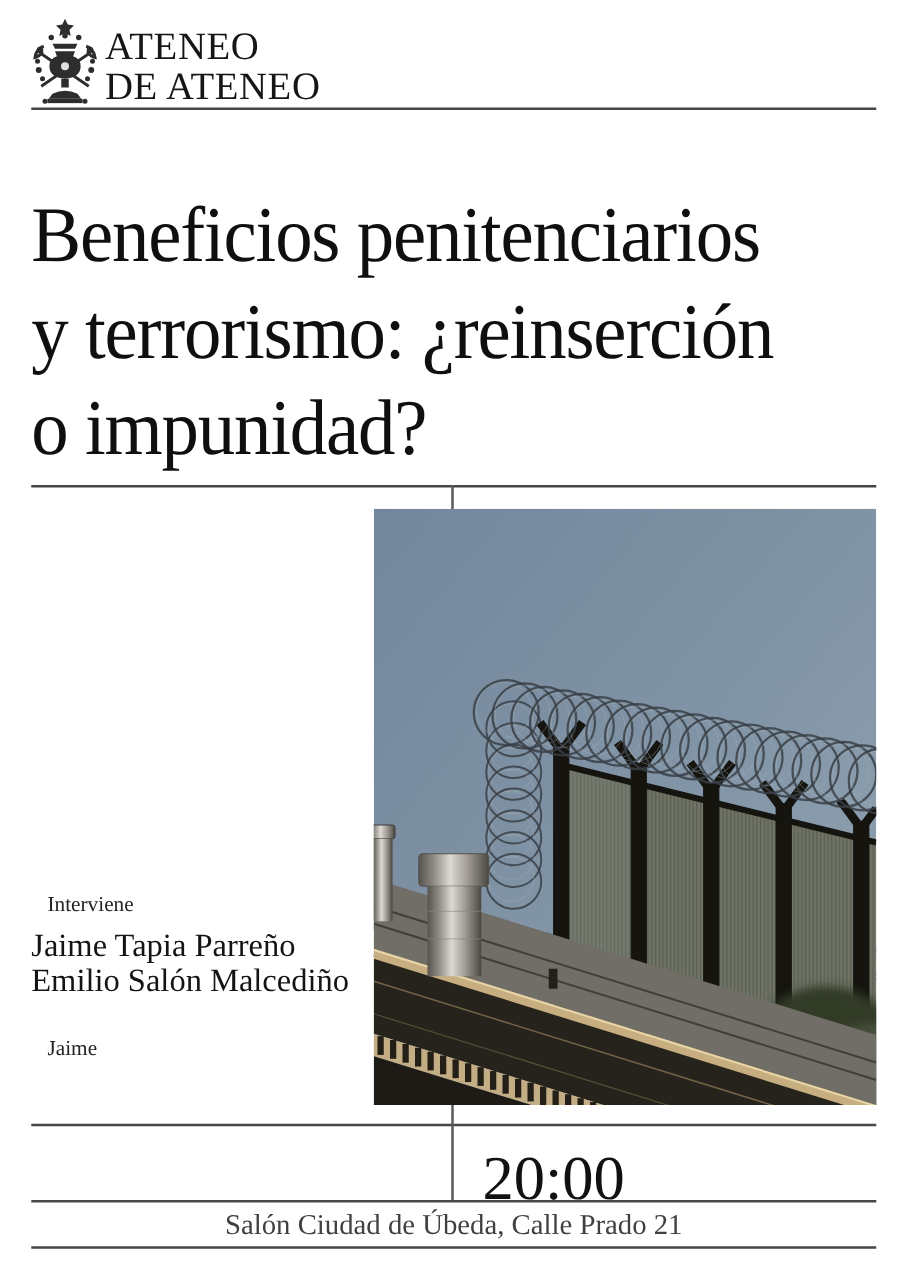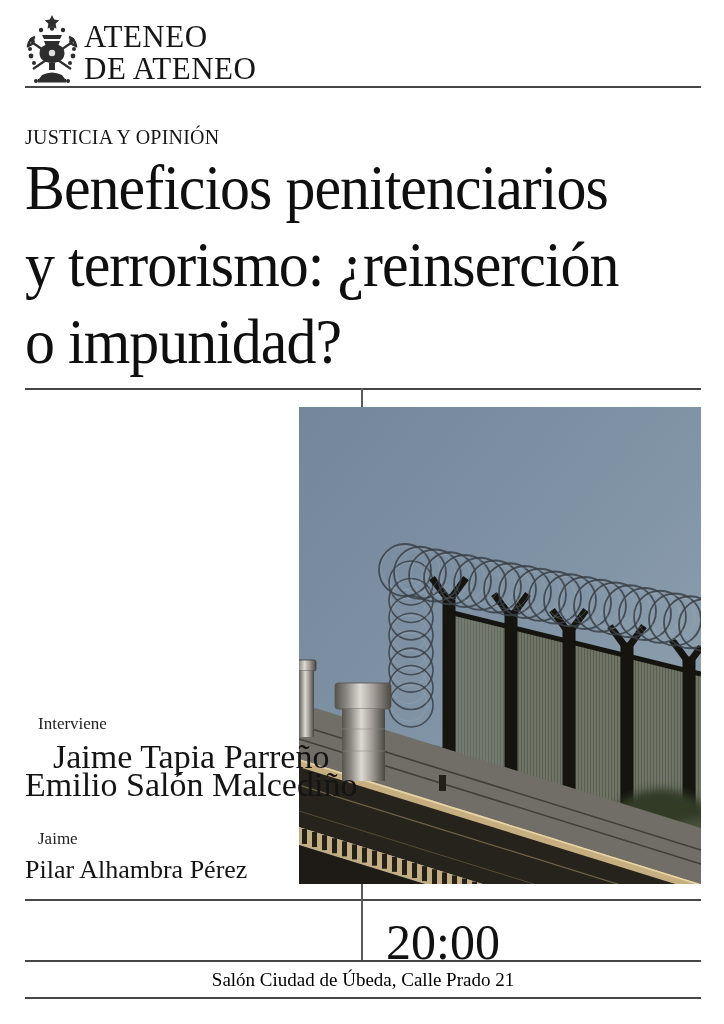--- a/index.html
+++ b/index.html
@@ -16,30 +16,30 @@
   .organizers{left:25px;top:97px;width:690px;font-size:20px;line-height:27px;letter-spacing:.2px;color:#171717;white-space:nowrap;}
   .title{left:25px;top:150px;width:700px;font-size:63px;line-height:77px;letter-spacing:-1px;color:#0f0f0f;
          transform:scaleX(.95);transform-origin:0 0;white-space:nowrap;}
   .rule-title{top:388px;}
   .tick-top{left:361px;top:388px;width:2px;height:20px;background:#5a5a5a;}
   
   .photo{left:299px;top:407px;width:402px;height:477px;display:block;}
   
   .smalllabel{left:38px;font-size:17px;color:#222;}
   .lbl-interviene{top:714px;}
-  .names{left:25px;top:743px;font-size:34px;line-height:27.5px;color:#141414;white-space:nowrap;text-align:center;}
+  .names{left:25px;top:743px;font-size:26px;line-height:27.5px;color:#141414;white-space:nowrap;}
   .lbl-modera{top:829px;}
   .moderator{left:25px;top:856px;font-size:26px;line-height:28px;color:#141414;white-space:nowrap;}
   
   .rule-date-top{top:899px;}
   .divider{left:361px;top:884px;width:2px;height:77px;background:#5a5a5a;}
   .date{left:25px;top:901px;font-size:50px;line-height:52px;color:#111;}
   .time{left:386px;top:916px;font-size:50px;line-height:52px;color:#111;}
   .rule-date-bottom{top:960px;}
-  .venue{left:25px;top:969px;width:676px;text-align:center;font-size:19px;line-height:21px;color:#000000;}
+  .venue{left:25px;top:969px;width:676px;text-align:center;font-size:23px;line-height:21px;color:#404040;}
   .rule-footer{top:997px;}
 </style>
 </head>
 <body>
 
 <div class="poster">
 
   <svg class="abs emblem" viewBox="0 0 54 72">
     <g fill="#2d2d2d" stroke="#2d2d2d">
       <path d="M27 2 l2.2 4.6 5 .7 -3.6 3.5 .9 5 -4.5 -2.4 -4.5 2.4 .9 -5 -3.6 -3.5 5 -.7 Z" stroke="none"></path>
@@ -70,21 +70,20 @@
 
   <div class="abs brandname">
     <span>ATENEO</span><br>
     <span>DE ATENEO</span>
   </div>
 
   <div class="rule rule-logo"></div>
 
   <div class="abs organizers">
     <br>
-    <span>JUSTICIA Y OPINIÓN</span>
   </div>
 
   <div class="abs title">
     <span>Beneficios penitenciarios</span><br>
     <span>y terrorismo: ¿reinserción</span><br>
     <span>o impunidad?</span>
   </div>
 
   <div class="rule rule-title"></div>
   <div class="abs tick-top"></div>
@@ -280,21 +279,20 @@
       <path d="M43 322 h43 M43 344 h43" stroke="#8a8680" stroke-width="1" opacity=".5"></path>
     </g>
   </svg>
 
   <div class="abs smalllabel lbl-interviene">Interviene</div>
   <div class="abs names">
     <span>Jaime Tapia Parreño</span><br>
     <span>Emilio Salón Malcediño</span>
   </div>
   <div class="abs smalllabel lbl-modera">Jaime</div>
-  <div class="abs moderator">Pilar Alhambra Pérez</div>
 
   <div class="rule rule-date-top"></div>
   <div class="abs divider"></div>
   <div class="abs time">20:00</div>
   <div class="rule rule-date-bottom"></div>
   <div class="abs venue">Salón Ciudad de Úbeda, Calle Prado 21</div>
   <div class="rule rule-footer"></div>
 
 </div>
 

